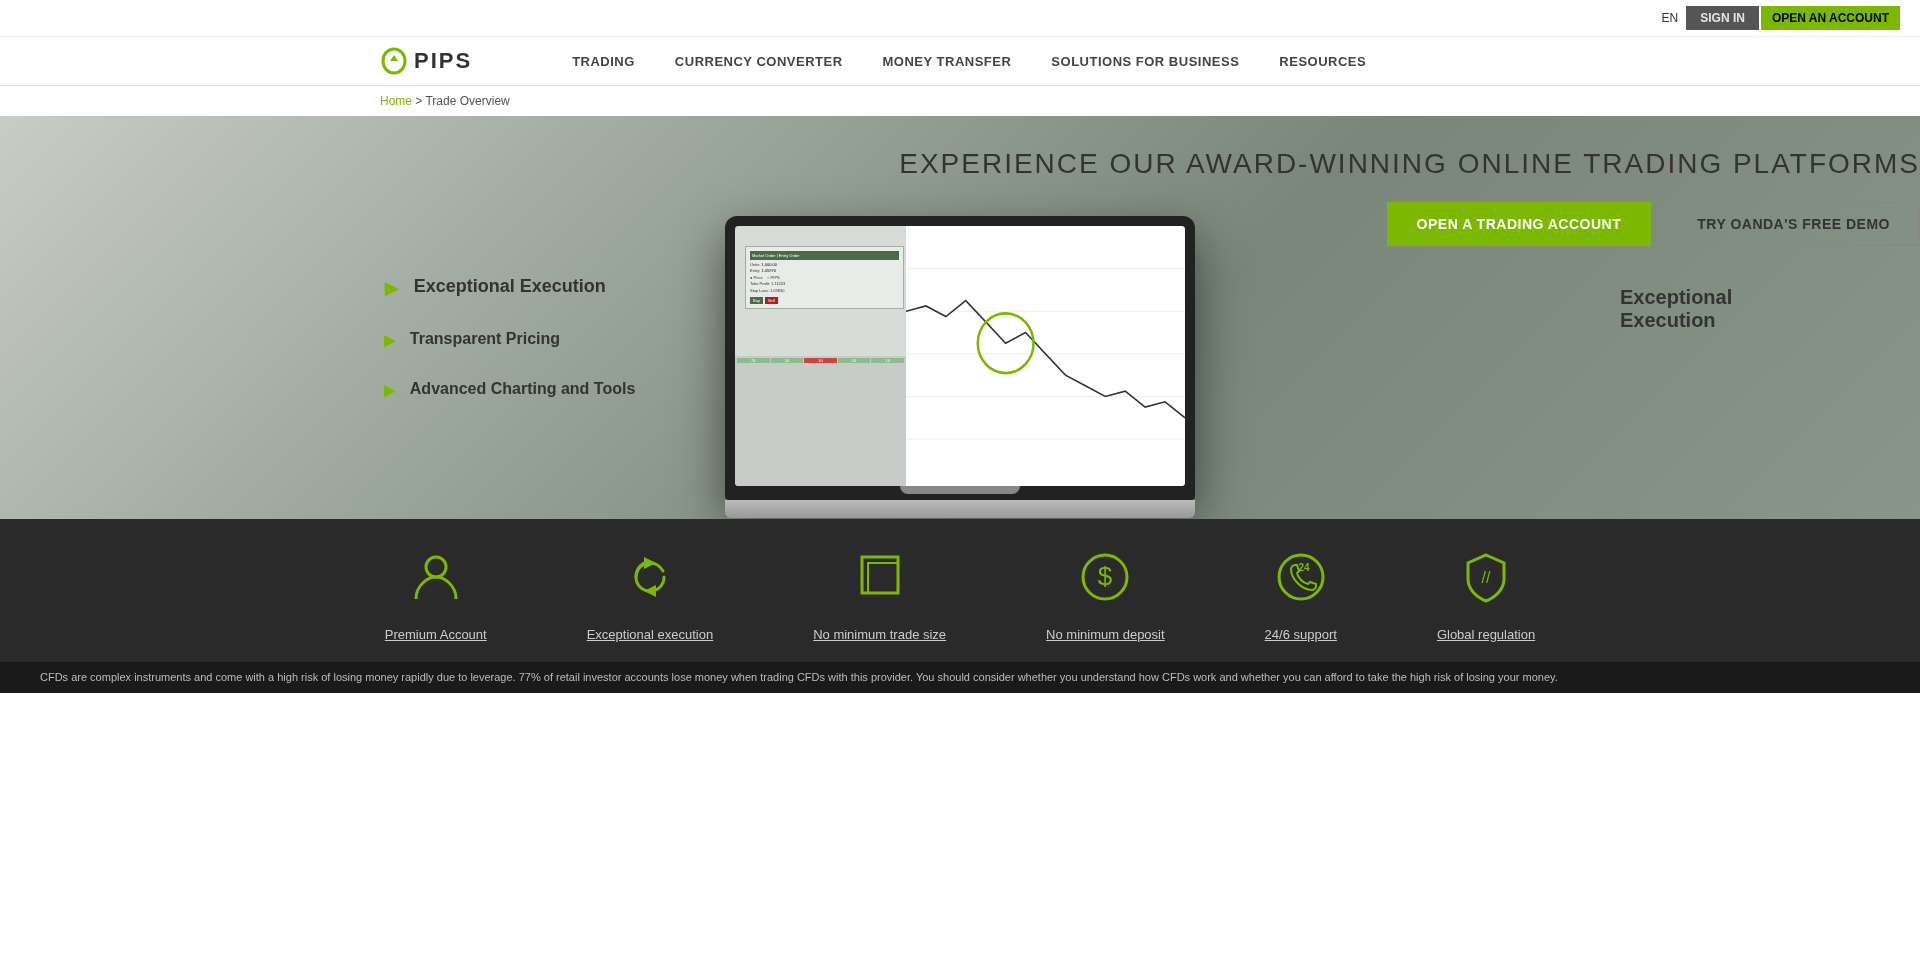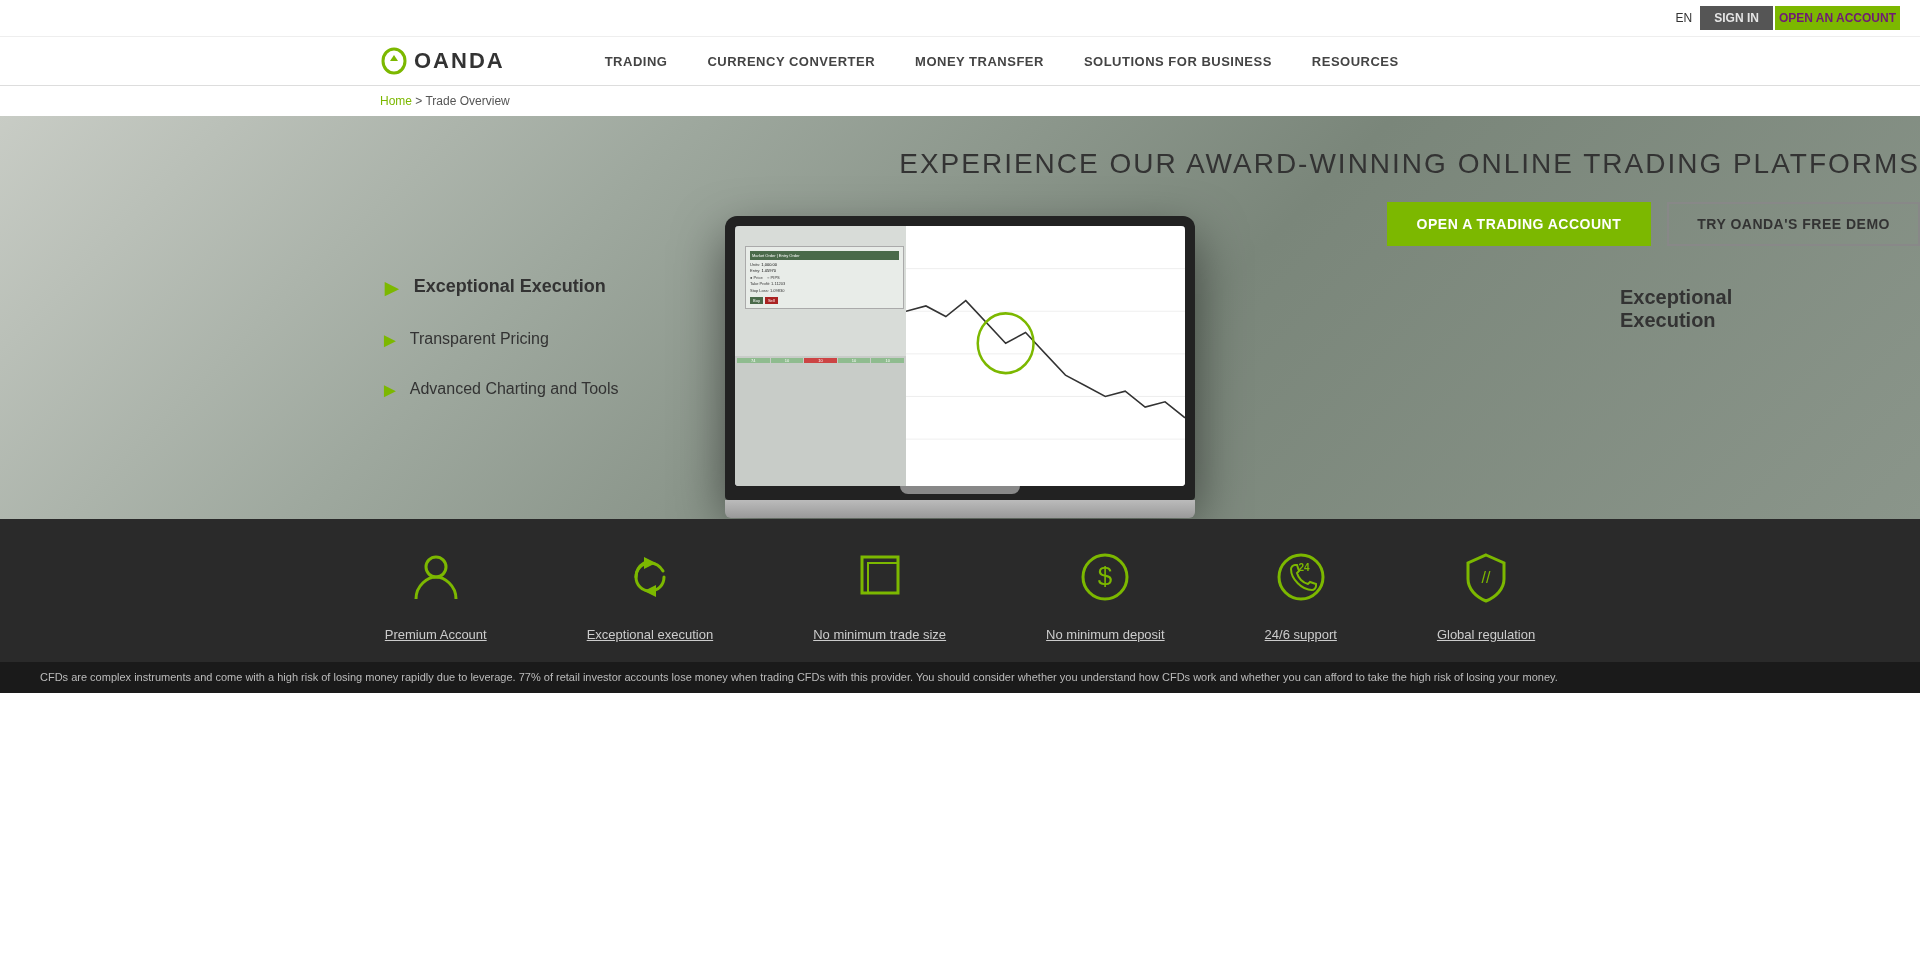--- a/index.html
+++ b/index.html
@@ -24,23 +24,23 @@
       background: #555;
       color: #e5e5e5;
       border: none;
       padding: 5px 14px;
       font-size: 12px;
       cursor: pointer;
       font-weight: bold;
     }
     .btn-open-account {
       background: #7cb800;
-      color: #701a75;
+      color: #000000;
       border: none;
-      padding: 5px 4px;
+      padding: 5px 11px;
       font-size: 12px;
       cursor: pointer;
       font-weight: bold;
     }
 
     
     .nav-bar {
       display: flex;
       align-items: center;
       padding: 10px 380px;
@@ -236,21 +236,21 @@
     .feature-arrow {
       color: #7cb800;
       font-size: 20px;
       line-height: 1;
       flex-shrink: 0;
     }
     .feature-arrow.active { font-size: 24px; }
     .feature-text {
       font-size: 16px;
       color: #333;
-      font-weight: 400;
+      font-weight: 700;
     }
     .feature-text.active { font-weight: bold; font-size: 18px; }
 
     
     .hero-desc-right {
       position: absolute;
       right: 100px;
       top: 170px;
       width: 200px;
       z-index: 4;
@@ -318,21 +318,21 @@
   <button class="btn-signin">SIGN IN</button>
   <button class="btn-open-account">OPEN AN ACCOUNT</button>
 </div>
 
 <nav class="nav-bar">
   <div class="nav-logo">
     <svg class="logo-icon" viewBox="0 0 28 28">
       <path d="M14 2 C8 2 3 7 3 14 C3 21 8 26 14 26 C20 26 25 21 25 14 C25 7 20 2 14 2Z" fill="none" stroke="#7cb800" stroke-width="3"></path>
       <path d="M10 14 L14 8 L18 14" fill="#7cb800"></path>
     </svg>
-    <span class="logo-text">OANDA</span>
+    <span class="logo-text">PIPS</span>
   </div>
   <ul class="nav-links">
     <li><a href="#">TRADING</a></li>
     <li><a href="#">CURRENCY CONVERTER</a></li>
     <li><a href="#">MONEY TRANSFER</a></li>
     <li><a href="#">SOLUTIONS FOR BUSINESS</a></li>
     <li><a href="#">RESOURCES</a></li>
   </ul>
 </nav>
 

